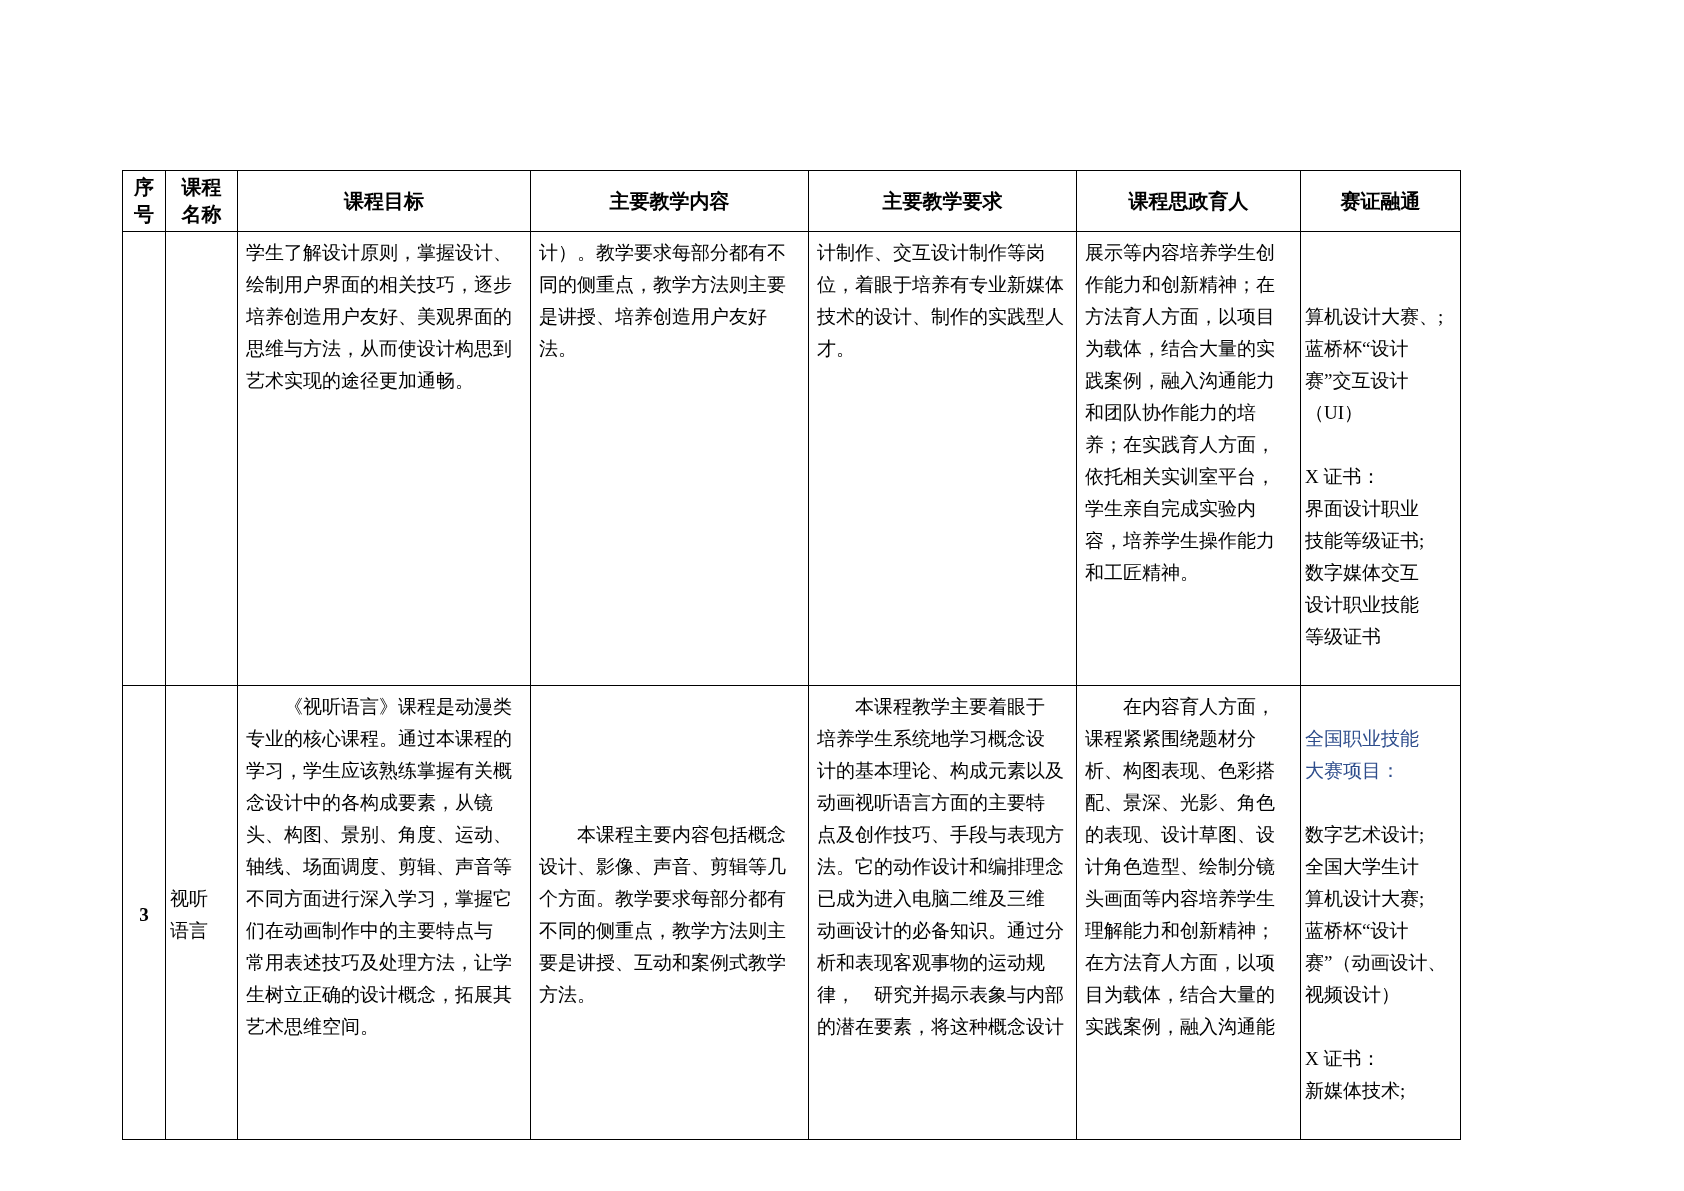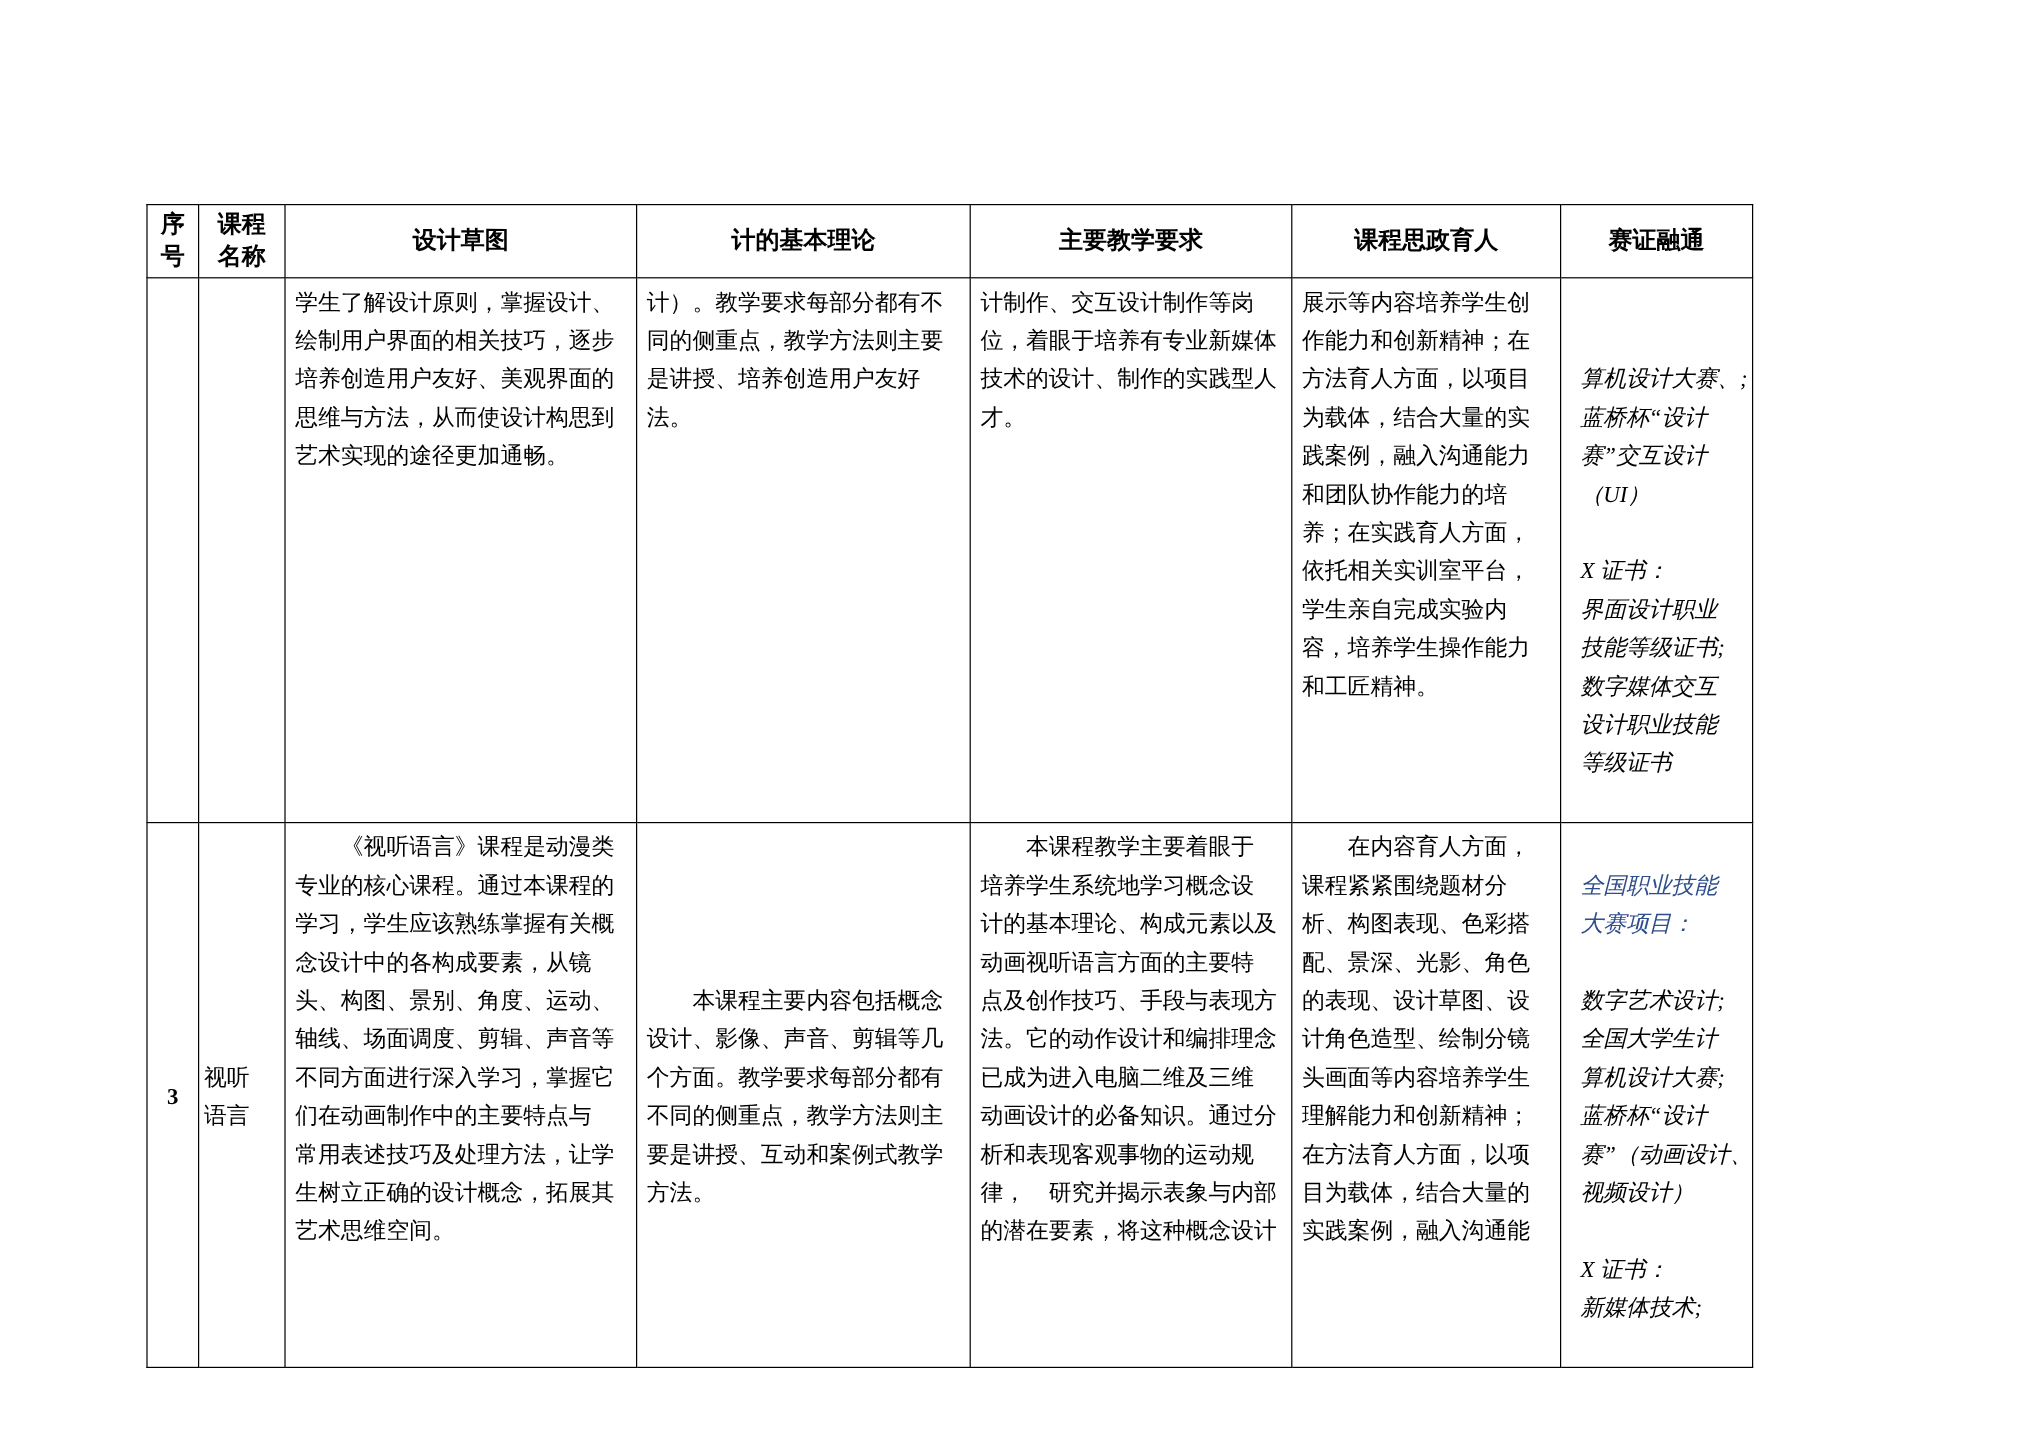--- a/index.html
+++ b/index.html
@@ -46,21 +46,21 @@
     font-weight: bold;
     vertical-align: middle;
   }
   td.c-name {
     text-align: left;
     vertical-align: middle;
     padding-left: 4px;
     padding-right: 4px;
   }
   td.c-vmid { vertical-align: middle; margin-left: 42px; }
-  td.c-cert { padding-left: 16px; padding-right: 3px; font-style: italic; }
+  td.c-cert { padding-left: 4px; padding-right: 3px; }
   .cert-blue {
     display: block;
     color: var(--blue-text, #2e4d8c);
   }
   .cert-main { display: block; }
 </style>
 </head>
 <body>
 
 <div class="page">
@@ -73,22 +73,22 @@
       <col style="width:268px">
       <col style="width:224px">
       <col style="width:160px">
     </colgroup>
     <thead>
       <tr>
         <th>序
 号</th>
         <th>课程
 名称</th>
-        <th>设计草图</th>
-        <th>计的基本理论</th>
+        <th>课程目标</th>
+        <th>主要教学内容</th>
         <th>主要教学要求</th>
         <th>课程思政育人</th>
         <th>赛证融通</th>
       </tr>
     </thead>
     <tbody>
       <tr class="row-a">
         <td class="c-seq"></td>
         <td class="c-name"></td>
         <td>学生了解设计原则，掌握设计、

